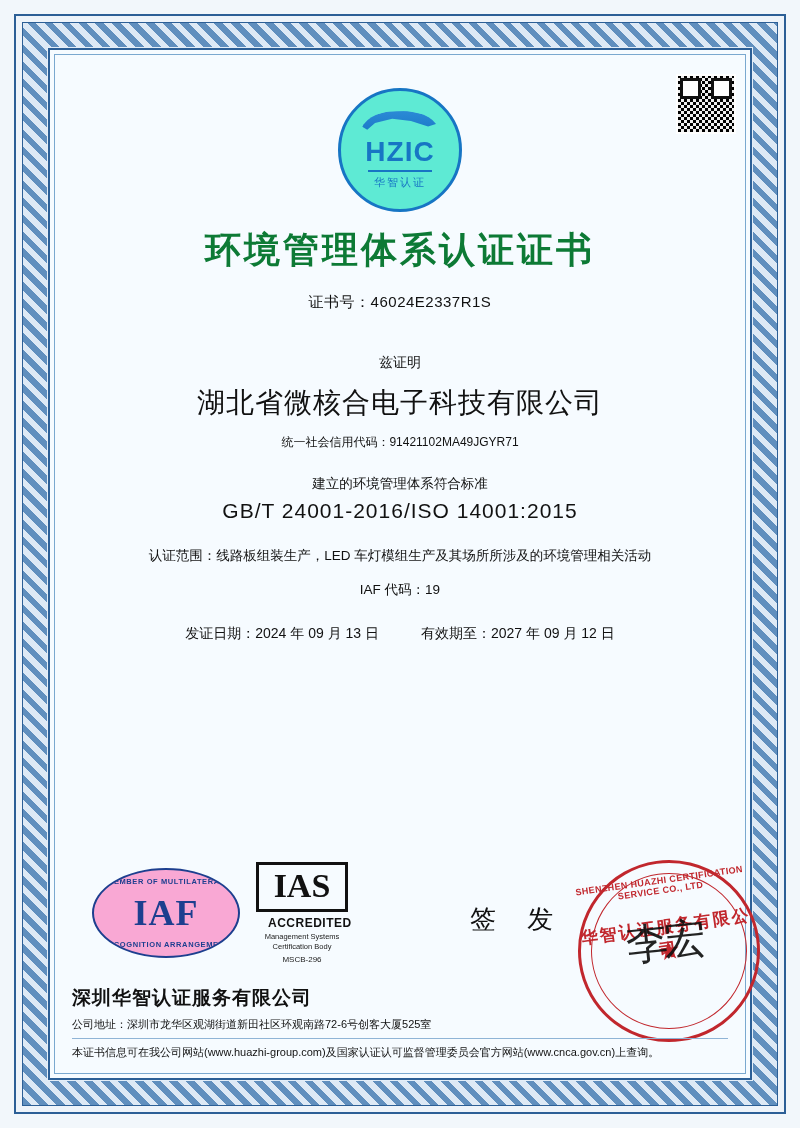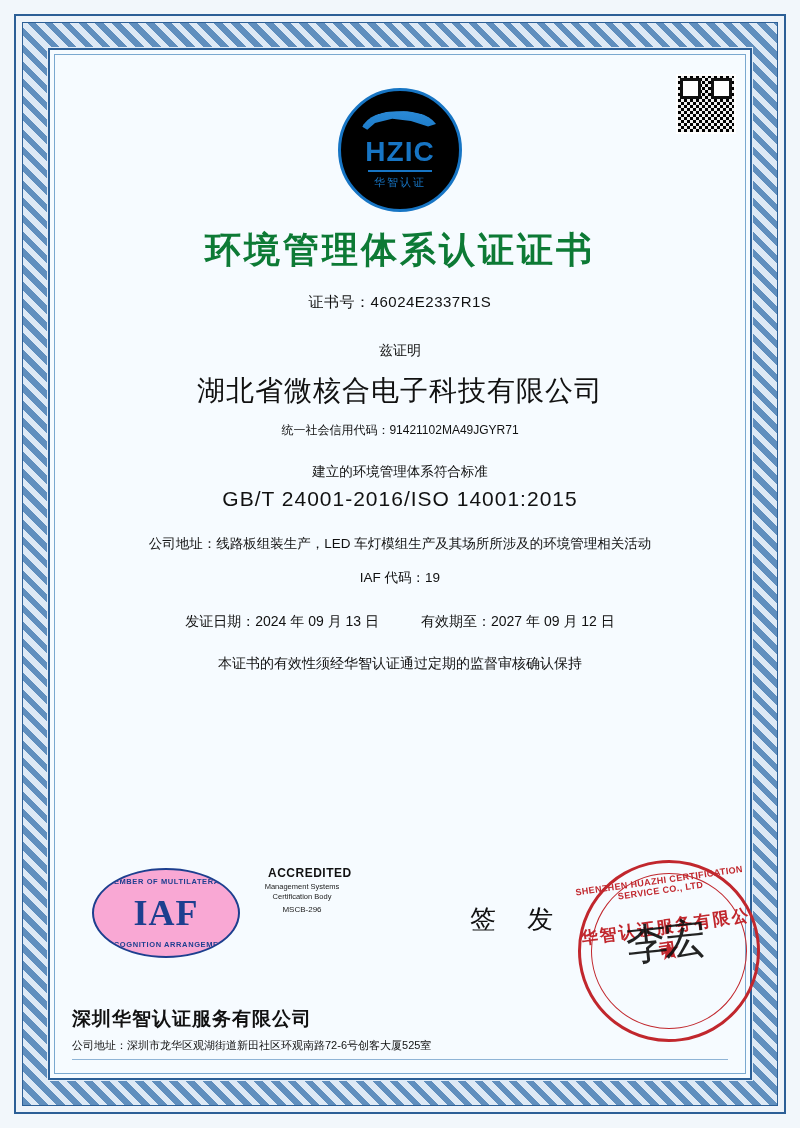--- a/index.html
+++ b/index.html
@@ -100,21 +100,21 @@
     display: flex;
     justify-content: center;
     margin-top: 20px;
   }
   .logo {
     position: relative;
     width: 118px;
     height: 118px;
     border-radius: 50%;
     border: 3px solid #1775c4;
-    background: #000000;
+    background: #5eead4;
     display: flex;
     flex-direction: column;
     align-items: center;
     justify-content: center;
   }
   .logo-swoosh {
     width: 78px;
     height: 26px;
     margin-bottom: 1px;
     border-radius: 50% 50% 45% 45% / 90% 90% 20% 20%;
@@ -154,21 +154,21 @@
   .cert-no {
     text-align: center;
     margin-top: 18px;
     font-size: 15px;
     color: #111;
     letter-spacing: .5px;
   }
 
   .hereby {
     text-align: center;
-    margin-top: 30px;
+    margin-top: 42px;
     font-size: 14px;
     color: #111;
   }
 
   .company {
     text-align: center;
     margin-top: 12px;
     font-size: 28px;
     font-weight: normal;
     color: #111;
@@ -426,39 +426,39 @@
     <div class="hereby">兹证明</div>
 
     <div class="company">湖北省微核合电子科技有限公司</div>
 
     <div class="credit-code">统一社会信用代码：91421102MA49JGYR71</div>
 
 
     <div class="std-intro">建立的环境管理体系符合标准</div>
     <div class="std-code">GB/T 24001-2016/ISO 14001:2015</div>
 
-    <div class="scope">公司地址：线路板组装生产，LED 车灯模组生产及其场所所涉及的环境管理相关活动</div>
+    <div class="scope">认证范围：线路板组装生产，LED 车灯模组生产及其场所所涉及的环境管理相关活动</div>
     <div class="iaf-code">IAF 代码：19</div>
 
     <div class="dates">
       <div>发证日期：2024 年 09 月 13 日</div>
       <div>有效期至：2027 年 09 月 12 日</div>
     </div>
 
-    <div class="validity-note">本证书的有效性须经华智认证通过定期的监督审核确认保持</div>
 
     <div class="marks">
 
       <div class="iaf-mark">
         <div class="iaf-top-text">MEMBER OF MULTILATERAL</div>
         <div class="iaf-big">IAF</div>
         <div class="iaf-bottom-text">RECOGNITION ARRANGEMENT</div>
       </div>
 
       <div class="ias-mark">
+        <div class="ias-box">IAS</div>
         <div class="ias-accredited">ACCREDITED</div>
         <div class="ias-desc">Management Systems
 Certification Body</div>
         <div class="ias-code">MSCB-296</div>
       </div>
 
       <div class="sign-label">签 发</div>
 
       <div class="seal">
         <div class="seal-inner"></div>
@@ -467,16 +467,17 @@
         <div class="seal-star">★</div>
       </div>
 
       <div class="signature">李宏</div>
     </div>
 
     <div class="footer">
       <div class="footer-company">深圳华智认证服务有限公司</div>
       <div class="footer-addr">公司地址：深圳市龙华区观湖街道新田社区环观南路72-6号创客大厦525室</div>
       <div class="footer-rule"></div>
+      <div class="footer-note">本证书信息可在我公司网站(www.huazhi-group.com)及国家认证认可监督管理委员会官方网站(www.cnca.gov.cn)上查询。</div>
     </div>
 
   </div>
 </div>
 
 </body></html>

